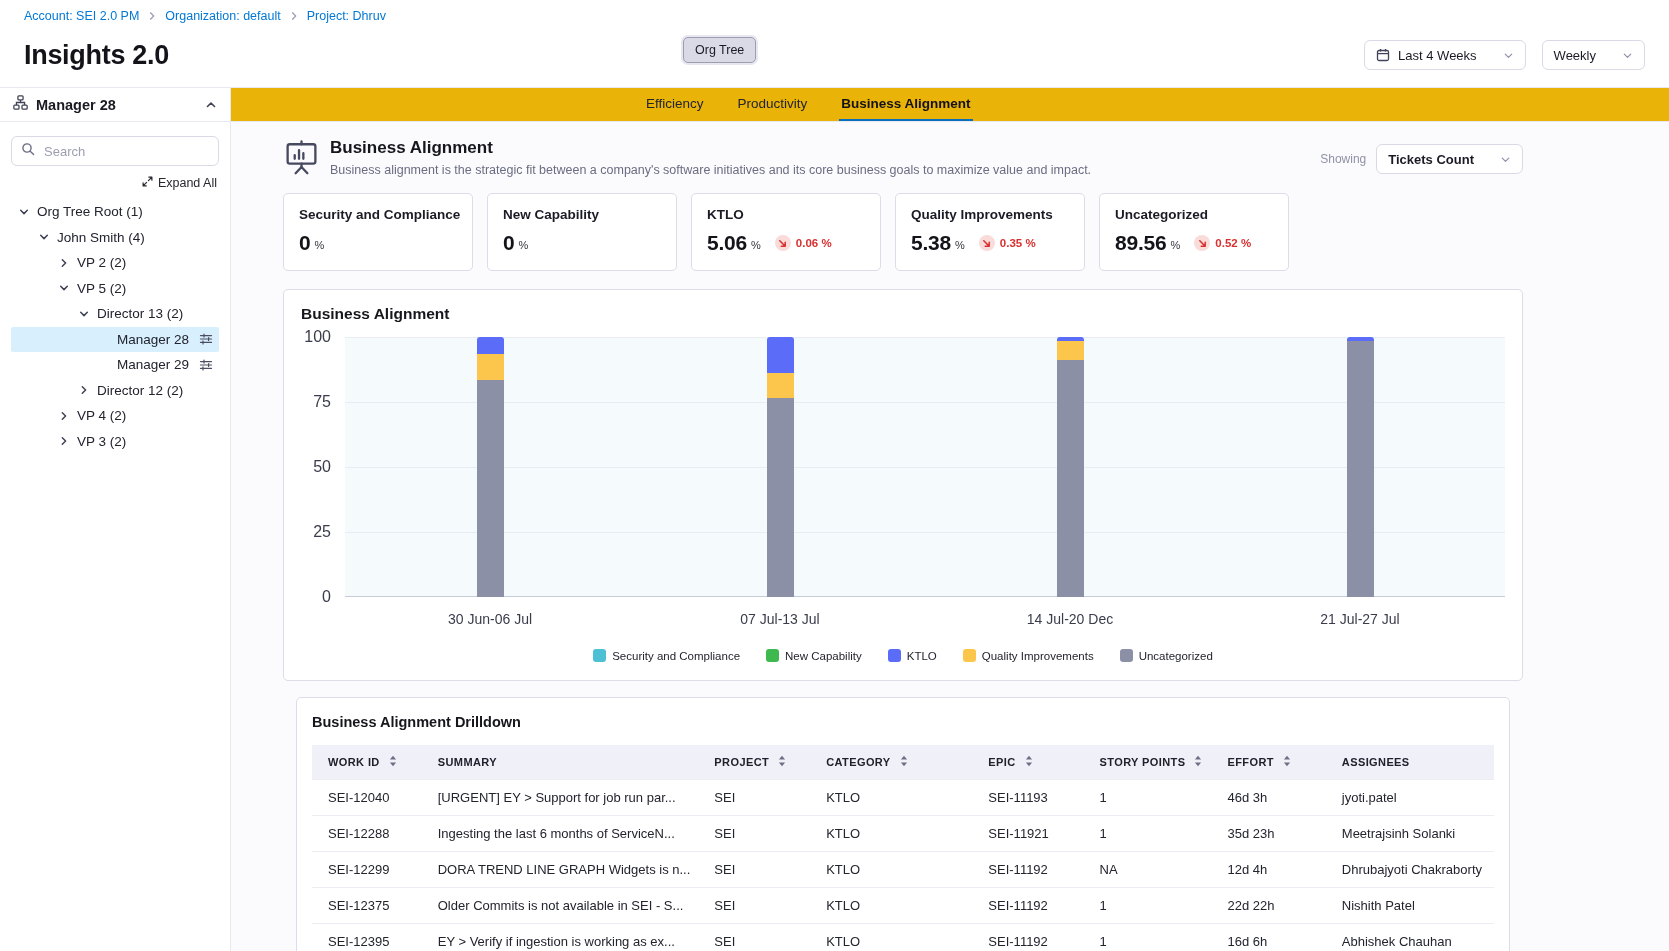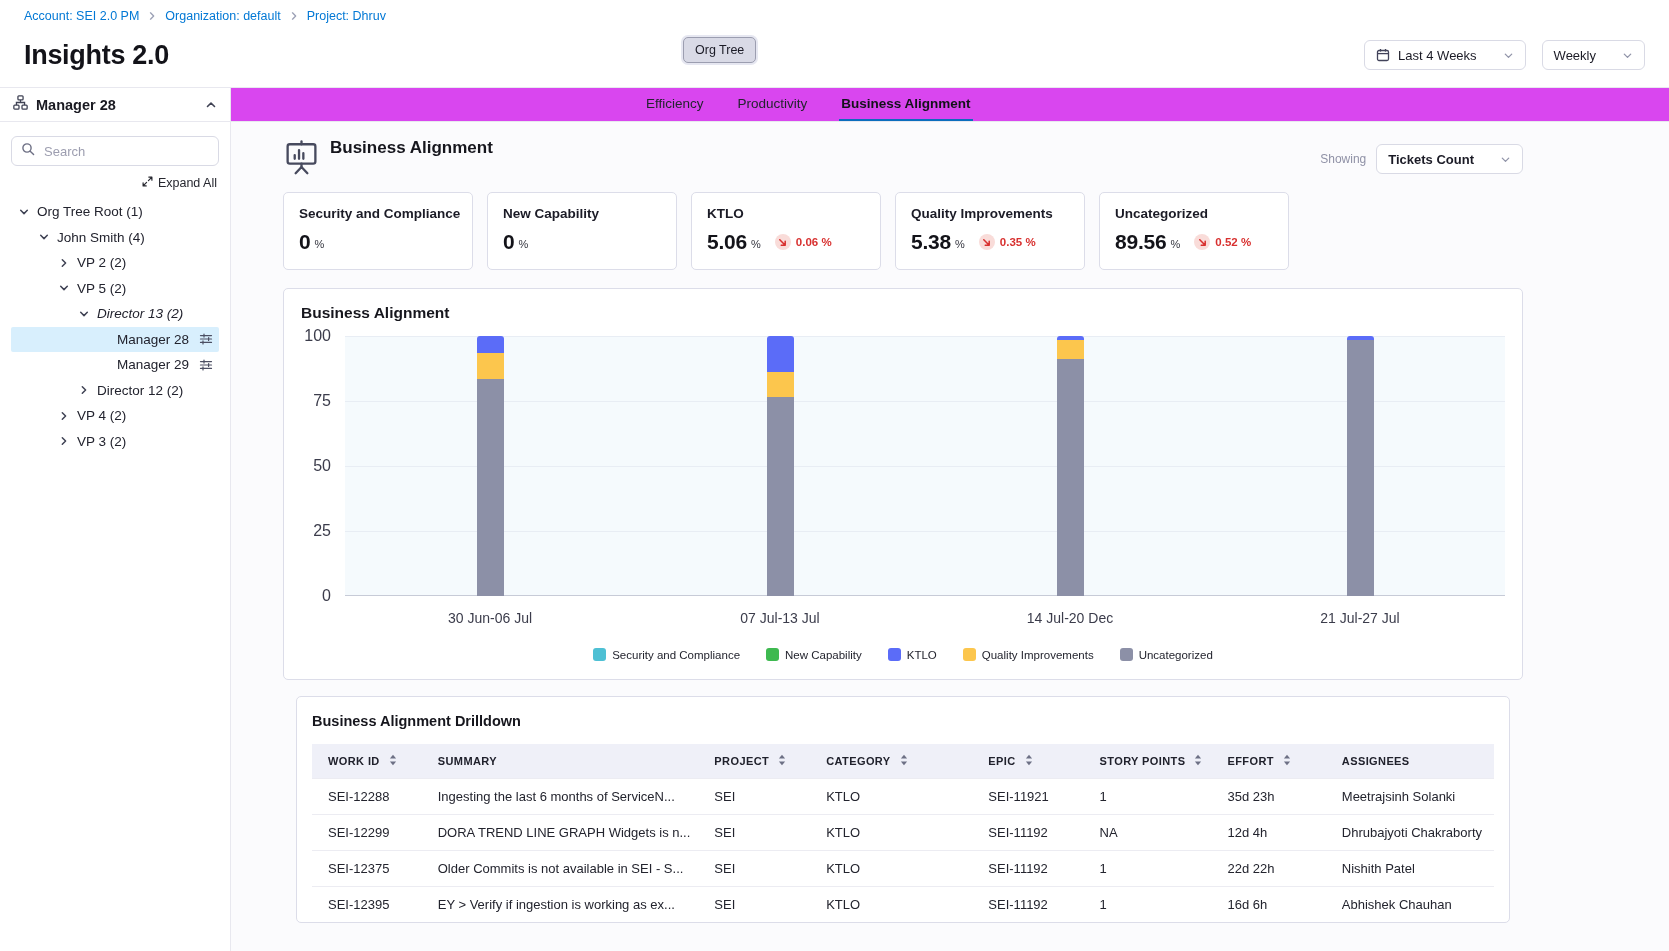--- a/index.html
+++ b/index.html
@@ -39,21 +39,21 @@
   .search-box input::placeholder { color:#9d9eb0; }
   .expand-all { display:flex; justify-content:flex-end; align-items:center; gap:5px; margin:10px 13px 0; font-size:12.5px; color:#26272f; cursor:pointer; }
   .tree { margin-top:9px; }
   .tree-row { display:flex; align-items:center; height:25.5px; font-size:13.5px; color:#22232e; margin:0 11px; padding-right:6px; border-radius:2px; cursor:pointer; }
   .tree-row.selected { background:#d8effd; }
   .tree-chev { width:14px; display:flex; flex-shrink:0; margin-right:5px; }
   .tree-label { white-space:nowrap; }
   .tree-filter { margin-left:auto; display:flex; cursor:pointer; }
   
   .main { flex:1; display:flex; flex-direction:column; background:#fbfbfd; min-width:0; }
-  .tab-bar { height:34px; background:#d946ef; border-bottom:1px solid #e8e8ef; display:flex; align-items:stretch; gap:30px; padding-left:413px; flex-shrink:0; }
+  .tab-bar { height:34px; background:#eab308; border-bottom:1px solid #e8e8ef; display:flex; align-items:stretch; gap:30px; padding-left:413px; flex-shrink:0; }
   .tab { display:flex; align-items:center; font-size:13.5px; color:#23242e; border-bottom:2px solid transparent; padding:0 2px; cursor:pointer; white-space:nowrap; }
   .tab.active { font-weight:700; border-bottom-color:#0b6dbd; color:#121218; }
   .content { flex:1; overflow:hidden; padding:16px 146px 0 52px; }
   
   .section-header { display:flex; align-items:flex-start; }
   .section-icon { display:flex; margin-right:10px; margin-top:1px; }
   .section-title { font-size:17px; font-weight:700; color:#16161d; }
   .section-desc { font-size:12.5px; color:#6a6c82; margin-top:5px; }
   .showing-wrap { margin-left:auto; display:flex; align-items:center; gap:10px; margin-top:6px; }
   .showing-label { font-size:12px; color:#8f91a6; }
@@ -205,21 +205,21 @@
           <span class="tree-label">VP 2 (2)</span>
         </div>
         <div class="tree-row" style="padding-left: 47px;">
           <span class="tree-chev">
             <svg width="12" height="12" viewBox="0 0 12 12">
               <path d="M2.7 4.3 L6 7.6 L9.3 4.3" stroke="#3f4254" stroke-width="1.5" fill="none" stroke-linecap="round" stroke-linejoin="round"></path>
             </svg>
           </span>
           <span class="tree-label">VP 5 (2)</span>
         </div>
-        <div class="tree-row" style="padding-left: 67px; font-style: italic;">
+        <div class="tree-row" style="padding-left: 67px;">
           <span class="tree-chev">
             <svg width="12" height="12" viewBox="0 0 12 12">
               <path d="M2.7 4.3 L6 7.6 L9.3 4.3" stroke="#3f4254" stroke-width="1.5" fill="none" stroke-linecap="round" stroke-linejoin="round"></path>
             </svg>
           </span>
           <span class="tree-label">Director 13 (2)</span>
         </div>
         <div class="tree-row selected" style="padding-left: 87px;">
           <span class="tree-chev"></span>
           <span class="tree-label">Manager 28</span>
@@ -288,20 +288,21 @@
           <svg width="37" height="37" viewBox="0 0 24 24" fill="none" stroke="#474a5e" stroke-width="1.5" stroke-linecap="round" stroke-linejoin="round">
             <path d="M12 1.6 V3.4"></path>
             <rect x="3" y="3.4" width="18" height="12.6" rx="1.4"></rect>
             <path d="M7.6 12.8 V10.4 M10.4 12.8 V7.2 M13.2 12.8 V9.2"></path>
             <path d="M12 16 V18.2"></path>
             <path d="M12 18.2 L8.2 22.2 M12 18.2 L15.8 22.2"></path>
           </svg>
         </span>
         <div>
           <div class="section-title">Business Alignment</div>
+          <div class="section-desc">Business alignment is the strategic fit between a company's software initiatives and its core business goals to maximize value and impact.</div>
         </div>
         <div class="showing-wrap">
           <span class="showing-label">Showing</span>
           <div class="select-control showing-select">
             <span>Tickets Count</span>
             <span class="chev">
                 <svg width="11" height="11" viewBox="0 0 12 12">
                   <path d="M2.5 4.5 L6 8 L9.5 4.5" stroke="#9093a8" stroke-width="1.4" fill="none" stroke-linecap="round" stroke-linejoin="round"></path>
                 </svg>
               </span>
@@ -465,20 +466,30 @@
                       <path d="M5 11.2 L1.9 7.6 H8.1 Z"></path>
                     </svg></span></th>
                 <th style="width: 118px;"><span>EFFORT</span><span class="sort"><svg width="10" height="12" viewBox="0 0 10 12" fill="#6d7085">
                       <path d="M5 0.8 L8.1 4.4 H1.9 Z"></path>
                       <path d="M5 11.2 L1.9 7.6 H8.1 Z"></path>
                     </svg></span></th>
                 <th><span>ASSIGNEES</span></th>
               </tr>
             </thead>
           <tbody>
+              <tr>
+                <td>SEI-12040</td>
+                <td>[URGENT] EY &gt; Support for job run par...</td>
+                <td>SEI</td>
+                <td>KTLO</td>
+                <td>SEI-11193</td>
+                <td>1</td>
+                <td>46d 3h</td>
+                <td>jyoti.patel</td>
+              </tr>
               <tr>
                 <td>SEI-12288</td>
                 <td>Ingesting the last 6 months of ServiceN...</td>
                 <td>SEI</td>
                 <td>KTLO</td>
                 <td>SEI-11921</td>
                 <td>1</td>
                 <td>35d 23h</td>
                 <td>Meetrajsinh Solanki</td>
               </tr>

